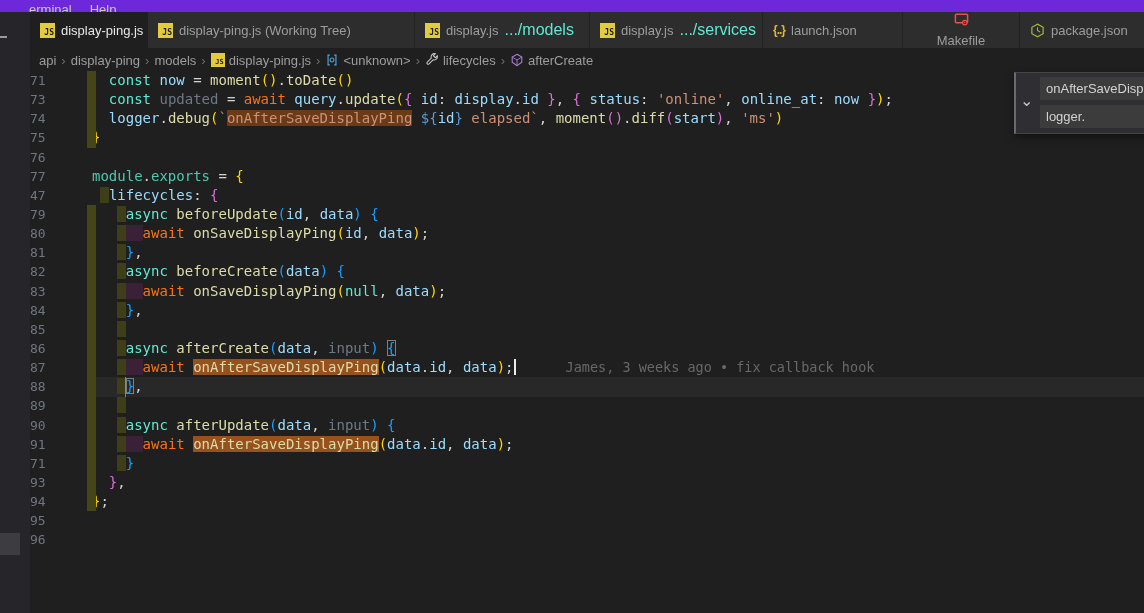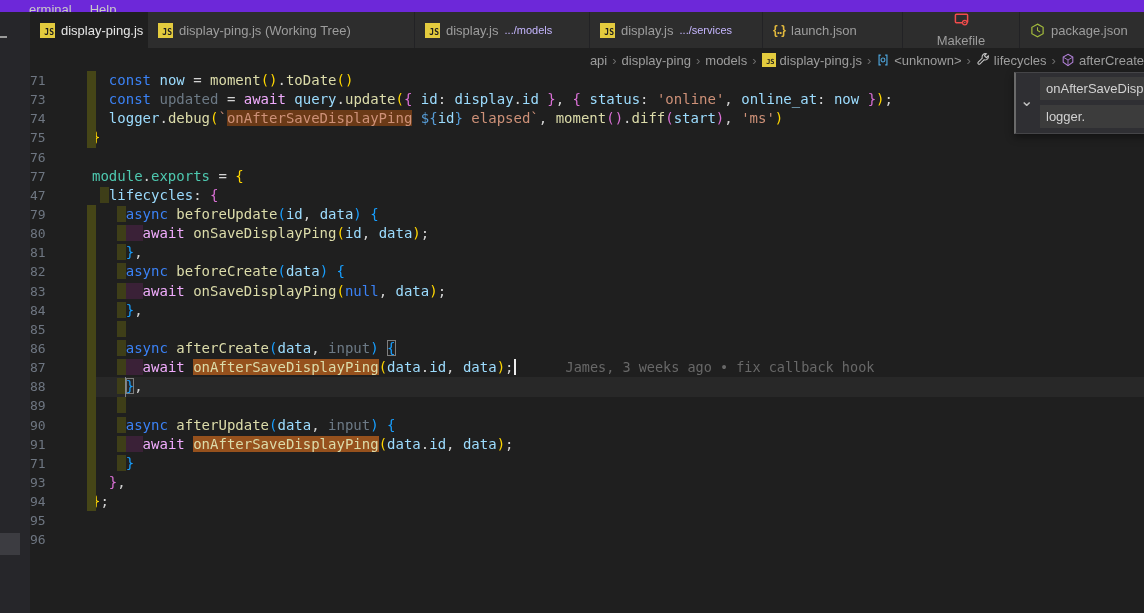--- a/index.html
+++ b/index.html
@@ -10,48 +10,48 @@
   .titlebar{position:absolute;left:0;top:0;width:100%;height:12px;background:#6d28d9;overflow:hidden;z-index:7;padding-left:28px;}
   .menu-item{display:inline-block;margin-top:-5px;padding:0 9px;font-size:13px;color:#c8c8c8;line-height:16px;}
   .menu-item:first-child{padding-left:1px;}
 
   
   .tabbar{position:absolute;left:0;top:12px;width:100%;height:36px;background:#26262a;
           display:flex;padding-left:30px;box-sizing:border-box;overflow:hidden;z-index:6;}
   .tab{flex:none;display:flex;align-items:center;gap:6px;padding:0 10px;box-sizing:border-box;
        font-size:13px;color:#9d9d9d;background:#2d2d2d;border-right:1px solid #222225;cursor:pointer;}
   .tab.active{background:#1f1f1f;color:#e6e6e6;border-right:none;}
-  .tab .desc{color:#c4b5fd;font-size:11px;white-space:nowrap;}
+  .tab .desc{color:#5eead4;font-size:16px;white-space:nowrap;}
   .tab .label{white-space:nowrap;}
   .tab .close{margin-left:7px;color:#c8c8c8;font-size:15px;line-height:15px;}
   .dash{position:absolute;left:0;top:36px;width:7px;height:2px;background:#9a9a9a;z-index:8;}
 
   
   .fico-js{width:15px;height:15px;background:#E3CB3E;color:#1e1e1e;font-weight:bold;font-size:8px;
            display:flex;align-items:flex-end;justify-content:flex-end;padding:1px;box-sizing:border-box;
            font-family:"DejaVu Sans Mono",monospace;flex:none;}
   .fico-js.small{width:14px;height:14px;font-size:7px;}
   .fico-json{color:#E2B93D;font-weight:bold;font-size:12px;letter-spacing:-1px;flex:none;}
   .fico-svg{display:flex;align-items:center;flex:none;}
 
   
   .sliver{position:absolute;left:0;top:48px;width:30px;height:565px;background:#26262a;z-index:4;}
   .sliver-scroll{position:absolute;left:0;top:485px;width:20px;height:22px;background:#3c3c41;}
 
   
   .breadcrumb{position:absolute;left:30px;top:48px;height:24px;right:0;display:flex;align-items:center;
-              font-size:13px;color:#9d9d9d;padding-left:9px;background:#1f1f1f;z-index:2;justify-content:flex-end;}
+              font-size:13px;color:#9d9d9d;padding-left:9px;background:#1f1f1f;z-index:2;}
   .bc-item{display:flex;align-items:center;gap:4px;cursor:pointer;white-space:nowrap;}
   .bc-sep{color:#6d6d6d;padding:0 5px;font-size:13px;}
 
   
   .rows{position:absolute;left:30px;top:71px;width:1114px;z-index:2;}
   .row{height:19.15px;line-height:19.15px;white-space:pre;font-family:"DejaVu Sans Mono",monospace;font-size:14px;}
   .ln{display:inline-block;width:38px;text-align:left;color:#6e7681;margin-right:24px;font-size:13px;}
-  .kw{color:#3b82f6}.ctl{color:#f0abfc}.var{color:#9CDCFE}.fn{color:#DCDCAA}.str{color:#CE9178}
+  .kw{color:#5eead4}.ctl{color:#f97316}.var{color:#9CDCFE}.fn{color:#DCDCAA}.str{color:#CE9178}
   .mod{color:#4EC9B0}.pun{color:#D4D4D4}.b1{color:#FFD700}.b2{color:#DA70D6}.b3{color:#179FFF}
   .dim{color:#6d7a86}.esc{color:#569CD6}
   .hl1{background:#6b3a17}
   .hl2{background:#96511d}
   .wsO{background:#3e3e18}
   .wsP{background:#3a2137}
   .boxed{outline:1px solid #7e7e7e;outline-offset:-1px;}
   .cursor{display:inline-block;width:2px;height:16px;background:#ececec;vertical-align:-3px;}
   .blame{color:#686868;margin-left:50px;font-size:13.5px;}
 

